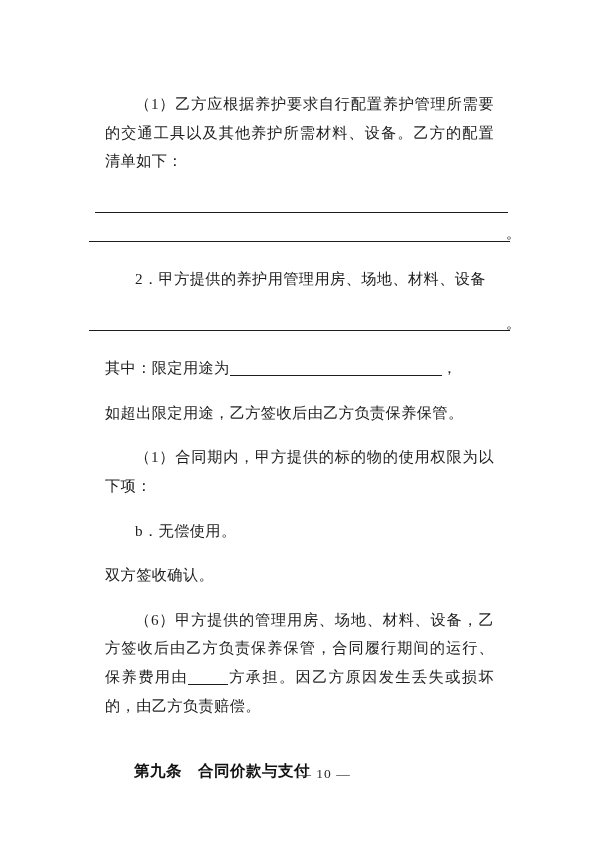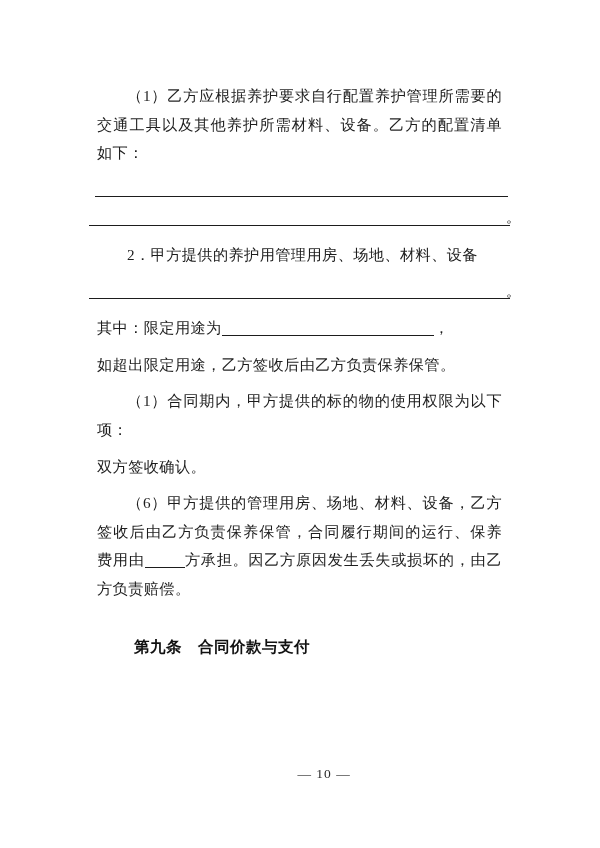--- a/index.html
+++ b/index.html
@@ -23,21 +23,21 @@
     width: 421px;
   }
   .p {
     font-size: 15.2px;
     line-height: 28.6px;
     color: #1d1d1d;
     letter-spacing: 0.4px;
     text-align: justify;
     text-justify: inter-character;
     white-space: normal;
-    margin: 8px;
+    margin: 16px;
   }
   .p.indent { text-indent: 30px; }
   .p.noindent { text-indent: 0; }
 
   
   .ruleline {
     position: relative;
     height: 28.6px;
   }
   .ruleline .bar {
@@ -124,20 +124,21 @@
       <span class="tail">。</span>
     </div>
 
     <p class="p noindent"><span>其中：限定用途为</span><span class="blank w-use"></span><span>，</span></p>
 
     <p class="p noindent">如超出限定用途，乙方签收后由乙方负责保养保管。</p>
 
     <p class="p indent">（1）合同期内，甲方提供的标的物的使用权限为以下项：</p>
 
 
+    <p class="p indent">b．无偿使用。</p>
 
 
     <p class="p noindent">双方签收确认。</p>
 
     <p class="p indent"><span>（6）甲方提供的管理用房、场地、材料、设备，乙方签收后由乙方负责保养保管，合同履行期间的运行、保养费用由</span><span class="blank w-party"></span><span>方承担。因乙方原因发生丢失或损坏的，由乙方负责赔偿。</span></p>
 
     <div class="spacer-sm"></div>
 
     <p class="heading"><span>第九条</span><span class="gap"></span><span>合同价款与支付</span></p>
 

